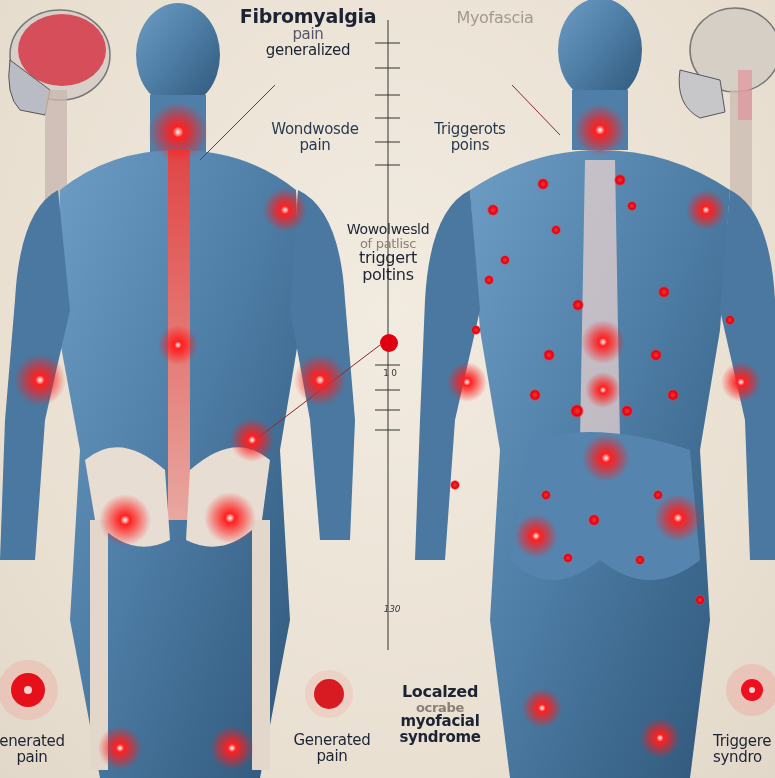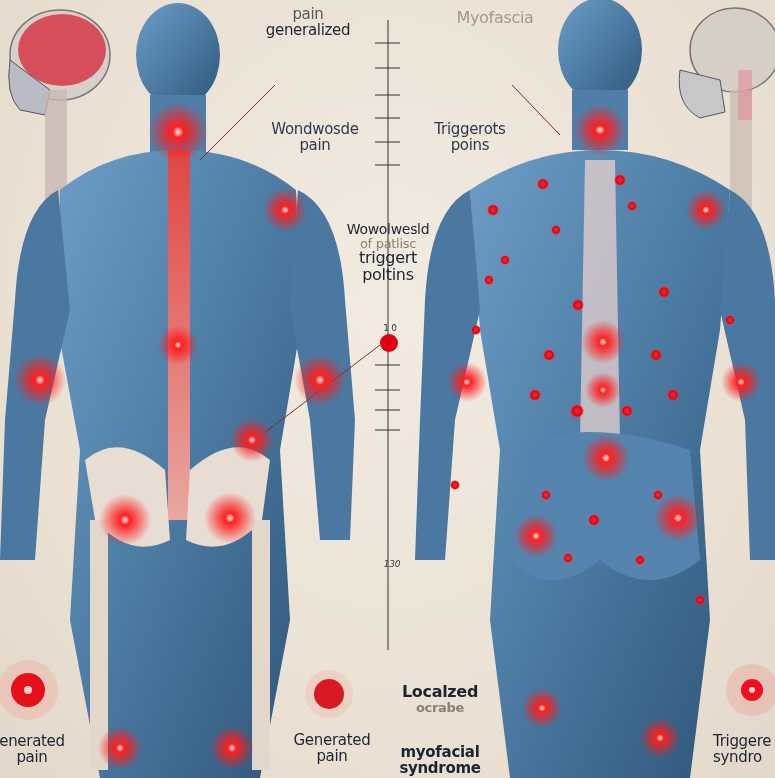--- a/index.html
+++ b/index.html
@@ -2,21 +2,21 @@
 <html><head>
 <meta charset="utf-8">
 <style>
   html,body{margin:0;padding:0;}
   body{width:775px;height:778px;overflow:hidden;background:#ece4d8;font-family:"DejaVu Sans",sans-serif;}
   #canvas{position:relative;width:775px;height:778px;background:radial-gradient(ellipse at 50% 40%,#f2ebe0 0%,#e9e0d2 70%,#e2d8c9 100%);overflow:hidden;}
   svg.figure{position:absolute;left:0;top:0;}
   .lbl{position:absolute;color:#1c2333;text-align:center;line-height:1.05;letter-spacing:-0.3px;}
   .lbl span{display:block;}
   .faded{color:#8a8074;opacity:.75;}
-  .tiny{font-size:9px;color:#3a3a3a;}
+  .tiny{font-size:9px;color:#3a3a3a;margin-top:45px;}
 </style>
 </head>
 <body>
 
 <div id="canvas">
 
 <svg class="figure" width="775" height="778" viewBox="0 0 775 778">
   <defs>
     <radialGradient id="glow" cx="50%" cy="50%" r="50%">
       <stop offset="0%" stop-color="#ffffff"></stop>
@@ -155,20 +155,21 @@
     <circle cx="329" cy="694" r="24" fill="#ff5a5a" opacity=".12"></circle>
     <circle cx="329" cy="694" r="15" fill="#d81a22"></circle>
     <circle cx="752" cy="690" r="26" fill="#ff5a5a" opacity=".18"></circle>
     <circle cx="752" cy="690" r="11" fill="#ee1020"></circle>
     <circle cx="752" cy="690" r="3" fill="#ffd0d0"></circle>
     <circle cx="389" cy="343" r="9" fill="#e00010"></circle>
   </g>
 </svg>
 
 <div class="lbl" style="left:238px;top:7px;width:140px;">
+  <span style="font-size:19px;font-weight:bold;">Fibromyalgia</span>
   <span style="font-size:15px;color:#556;">pain</span>
   <span style="font-size:15px;text-align:center;">generalized</span>
 </div>
 
 <div class="lbl faded" style="left:440px;top:10px;width:110px;">
   <span style="font-size:16px;">Myofascia</span>
 </div>
 
 
 <div class="lbl" style="left:265px;top:122px;width:100px;color:#2a3a50;">
@@ -202,21 +203,21 @@
 </div>
 
 <div class="lbl" style="left:282px;top:733px;width:100px;">
   <span style="font-size:15px;">Generated</span>
   <span style="font-size:15px;">pain</span>
 </div>
 
 <div class="lbl" style="left:390px;top:684px;width:100px;font-weight:bold;">
   <span style="font-size:16px;">Localzed</span>
   <span style="font-size:13px;color:#8a8074;">ocrabe</span>
-  <span style="font-size:15px;margin-top:31px;">myofacial</span>
+  <span style="font-size:15px;">myofacial</span>
   <span style="font-size:15px;">syndrome</span>
 </div>
 
 <div class="lbl" style="left:713px;top:734px;width:90px;text-align:left;">
   <span style="font-size:15px;">Triggere</span>
   <span style="font-size:15px;">syndro</span>
 </div>
 
 </div>
 

